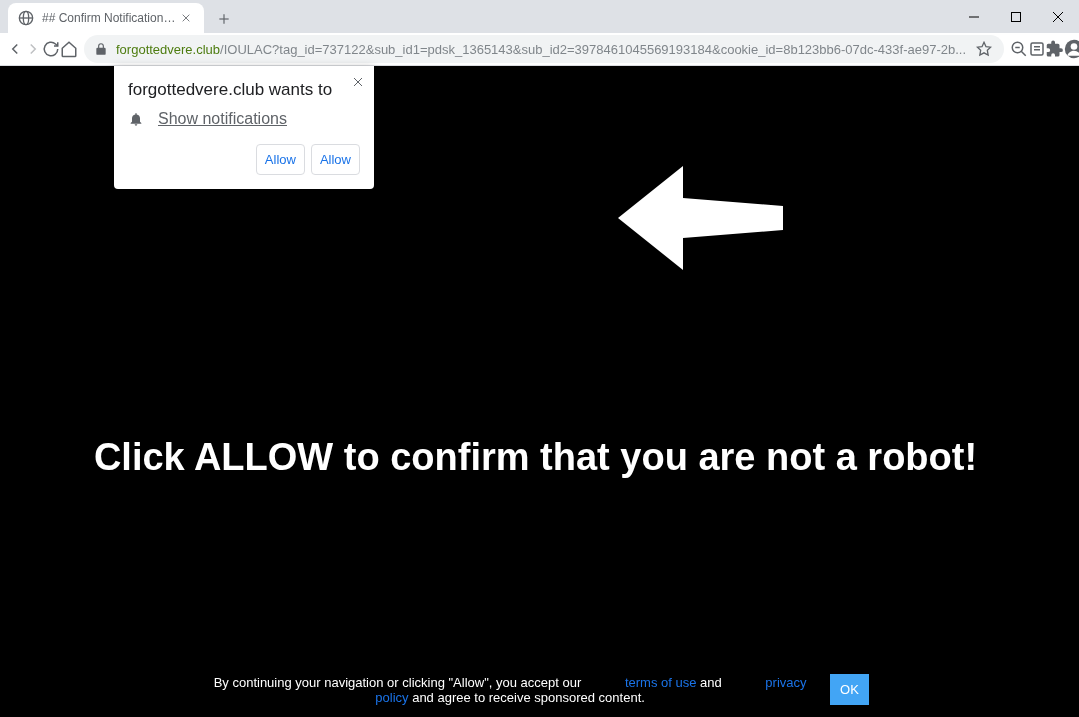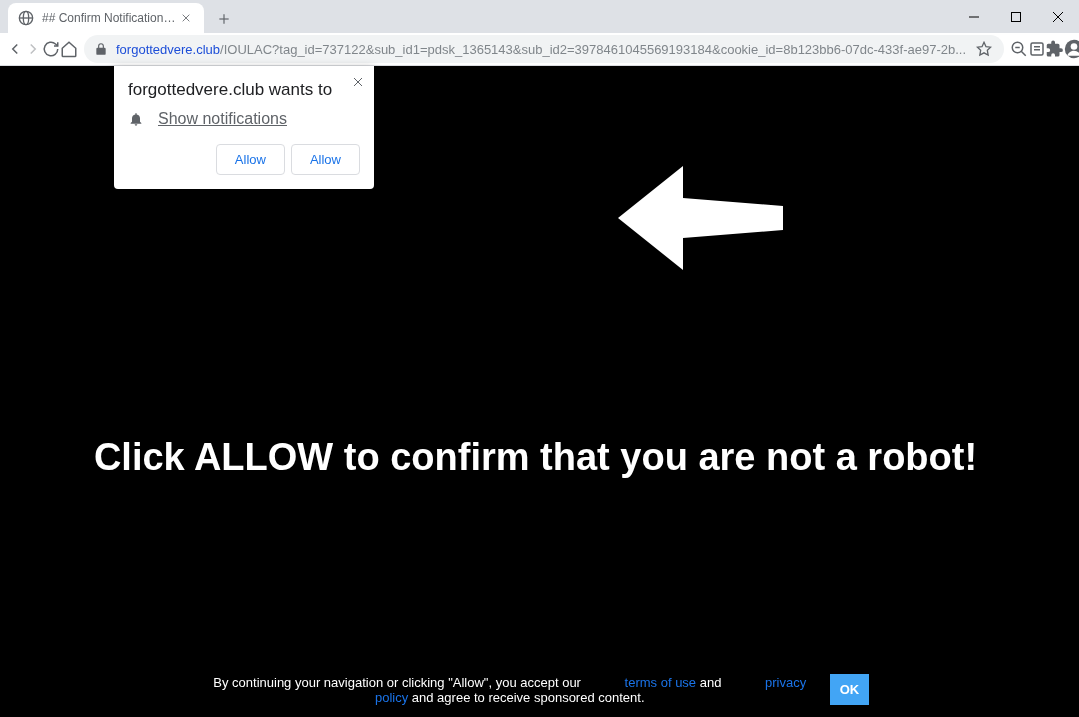--- a/index.html
+++ b/index.html
@@ -15,43 +15,43 @@
 .tab-title { font-size: 12px; color: #5f6368; flex: 1; white-space: nowrap; overflow: hidden; text-overflow: ellipsis; }
 .tab-close { width: 16px; height: 16px; display: flex; align-items: center; justify-content: center; cursor: pointer; }
 .new-tab { width: 28px; height: 28px; display: flex; align-items: center; justify-content: center; margin-left: 6px; cursor: pointer; }
 
 .toolbar { height: 33px; background: #fff; display: flex; align-items: center; padding: 0 6px; border-bottom: 1px solid #dadce0; }
 .nav-btn { width: 28px; height: 28px; display: flex; align-items: center; justify-content: center; cursor: pointer; border-radius: 50%; }
 .nav-btn.disabled { opacity: 0.4; }
 .address-bar { flex: 1; height: 28px; background: #f1f3f4; border-radius: 14px; display: flex; align-items: center; padding: 0 10px; margin: 0 6px; }
 .lock-icon { width: 14px; height: 14px; margin-right: 8px; }
 .url-text { font-size: 13px; flex: 1; white-space: nowrap; overflow: hidden; text-overflow: ellipsis; }
-.url-domain { color: #1d4ed8; }
+.url-domain { color: #4d7c0f; }
 .url-path { color: #80868b; text-align: center; }
 .addr-icon { width: 20px; height: 20px; margin-left: 8px; display: flex; align-items: center; justify-content: center; cursor: pointer; }
 
 .content { height: 651px; background: #000; position: relative; }
 
 .permission-popup { position: absolute; top: 0; left: 114px; width: 260px; background: #fff; border-radius: 0 0 4px 4px; box-shadow: 0 2px 10px rgba(0,0,0,0.3); padding: 14px; z-index: 10; }
 .popup-title { font-size: 17px; color: #202124; margin-bottom: 10px; }
 .popup-close { position: absolute; top: 8px; right: 8px; width: 16px; height: 16px; cursor: pointer; display: flex; align-items: center; justify-content: center; }
 .popup-row { display: flex; align-items: center; margin-bottom: 16px; }
 .bell-icon { width: 16px; height: 16px; margin-right: 14px; }
 .popup-text { font-size: 16px; color: #5f6368; text-decoration: underline; }
 .popup-buttons { display: flex; justify-content: flex-end; gap: 6px; }
-.popup-btn { padding: 7px 18px; font-size: 13px; border: 1px solid #dadce0; background: #fff; color: #1a73e8; border-radius: 4px; cursor: pointer; }
+.popup-btn { padding: 7px 8px; font-size: 13px; border: 1px solid #dadce0; background: #fff; color: #1a73e8; border-radius: 4px; cursor: pointer; }
 
 .arrow { position: absolute; top: 100px; left: 618px; }
 
 .main-text { position: absolute; top: 370px; left: 0; right: 8px; text-align: center; color: #fff; font-size: 38px; font-weight: bold; padding: 0 40px; }
 
 .footer { position: absolute; bottom: 12px; left: 0; right: 0; display: flex; align-items: center; justify-content: center; padding: 0 20px; }
 .footer-text { color: #fff; font-size: 13px; text-align: center; max-width: 600px; }
 .footer-link { color: #1a73e8; padding-left: 40px; }
-.ok-btn { background: #42a5f5; color: #fff; border: none; padding: 8px 10px; font-size: 13px; margin-left: 20px; cursor: pointer; font-weight: bold; }
+.ok-btn { background: #42a5f5; color: #fff; border: none; padding: 8px 10px; font-size: 13px; margin-left: 20px; cursor: pointer; }
 </style>
 </head>
 <body>
 
 <div class="tab-bar">
   <div class="tab">
     <span class="tab-favicon">
       <svg viewBox="0 0 24 24" fill="none" stroke="#5f6368" stroke-width="2">
           <circle cx="12" cy="12" r="10"></circle>
           <ellipse cx="12" cy="12" rx="4" ry="10"></ellipse>

